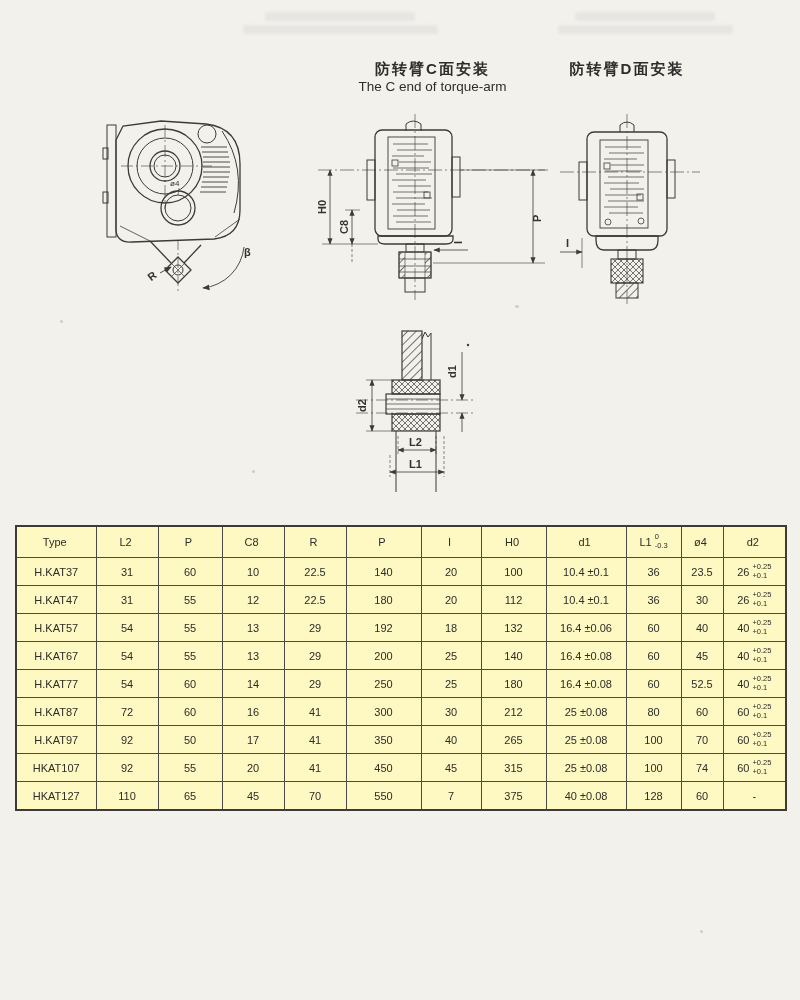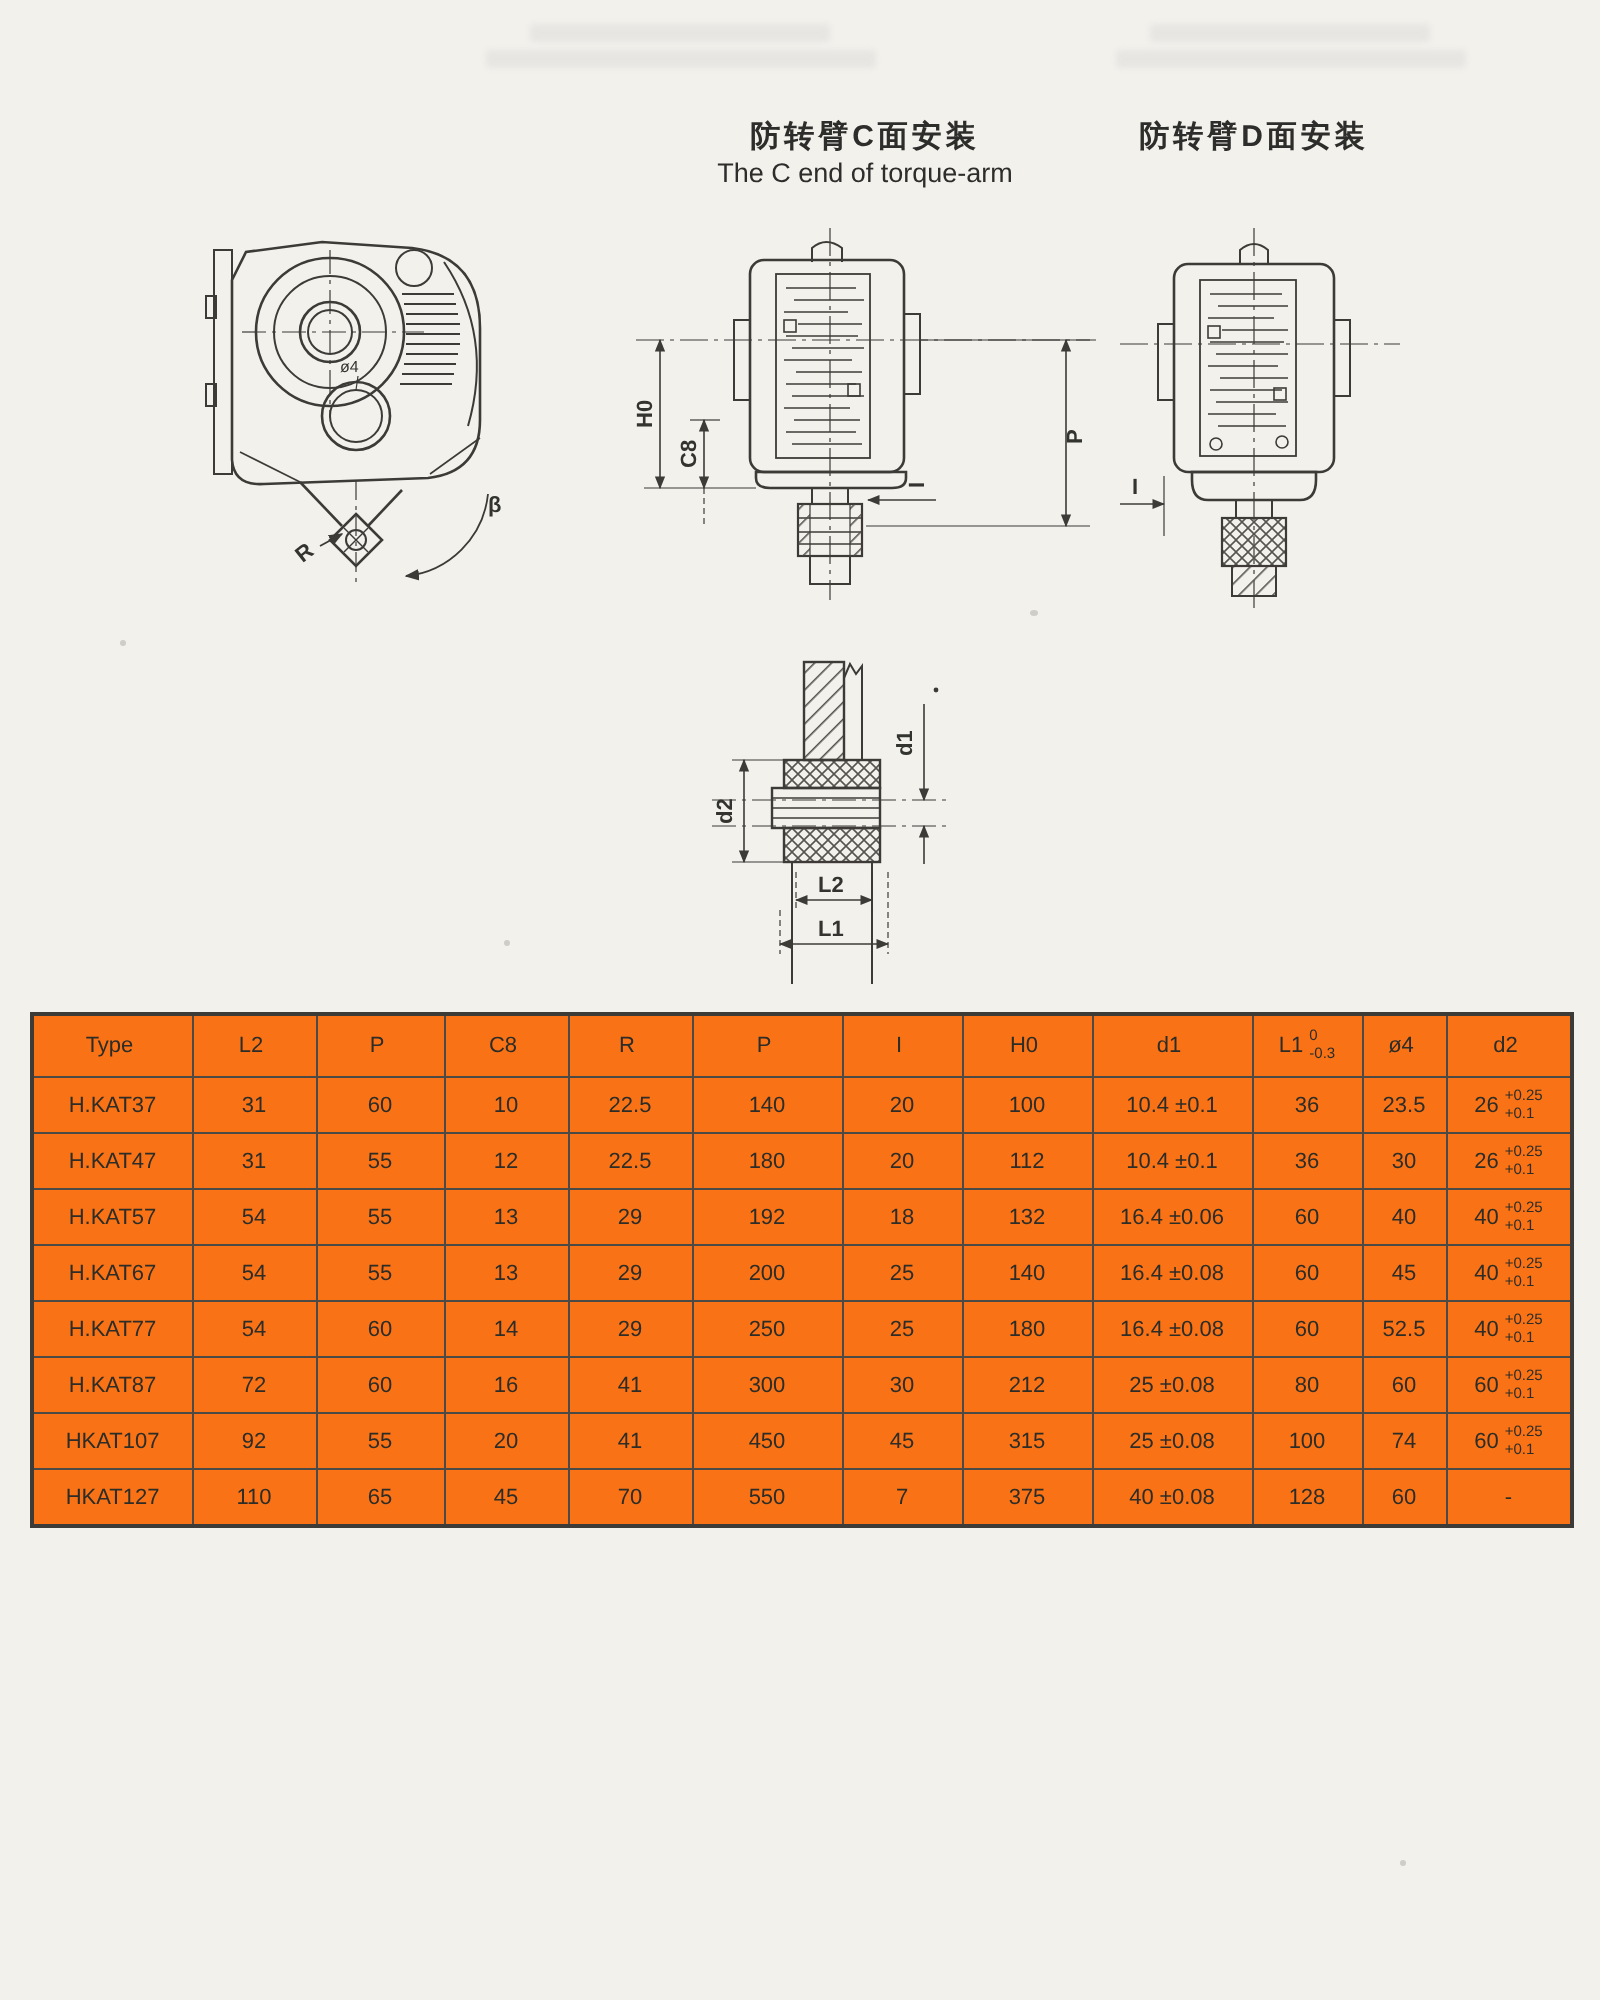--- a/index.html
+++ b/index.html
@@ -14,22 +14,22 @@
   .title-block{position:absolute;text-align:center;color:#2d2d2b;}
   .title-block .zh{font-size:15px;font-weight:bold;letter-spacing:2px;line-height:18px;}
   .title-block .en{font-size:13.5px;font-weight:normal;line-height:18px;}
 
   svg.drawings{position:absolute;left:0;top:0;}
   svg text{font-family:"Liberation Sans",sans-serif;fill:#33332f;}
   .dimlbl{font-size:11px;font-weight:bold;}
   .smlbl{font-size:8px;}
 
   
-  table.dim-table{position:absolute;left:15px;top:506px;width:770px;border-collapse:collapse;
-    table-layout:fixed;background:#f97316;}
+  table.dim-table{position:absolute;left:15px;top:525px;width:770px;border-collapse:collapse;
+    table-layout:fixed;background:#fef9c3;}
   .dim-table th,.dim-table td{border:1px solid #4b4a46;font-size:11px;color:#2c2c28;
     text-align:center;vertical-align:middle;padding:0;font-weight:normal;}
   .dim-table th{height:30px;}
   .dim-table td{height:27px;}
   .dim-table{border:2px solid #3c3b37;}
   .tolwrap{display:inline-flex;align-items:center;gap:3px;justify-content:center;}
   .tolstack{display:inline-flex;flex-direction:column;font-size:7.5px;line-height:1.15;text-align:left;}
   .speck{position:absolute;background:#8a8a84;border-radius:50%;opacity:.35;}
 </style>
 </head>
@@ -476,20 +476,40 @@
           <td>60</td>
           <td><span class="tolwrap">
               <span>60</span>
               <span class="tolstack">
                 <span>+0.25</span>
                 <span>+0.1</span>
               </span>
             </span></td>
         </tr>
         <tr>
+          <td>H.KAT97</td>
+          <td>92</td>
+          <td>50</td>
+          <td>17</td>
+          <td>41</td>
+          <td>350</td>
+          <td>40</td>
+          <td>265</td>
+          <td>25 ±0.08</td>
+          <td>100</td>
+          <td>70</td>
+          <td><span class="tolwrap">
+              <span>60</span>
+              <span class="tolstack">
+                <span>+0.25</span>
+                <span>+0.1</span>
+              </span>
+            </span></td>
+        </tr>
+        <tr>
           <td>HKAT107</td>
           <td>92</td>
           <td>55</td>
           <td>20</td>
           <td>41</td>
           <td>450</td>
           <td>45</td>
           <td>315</td>
           <td>25 ±0.08</td>
           <td>100</td>

